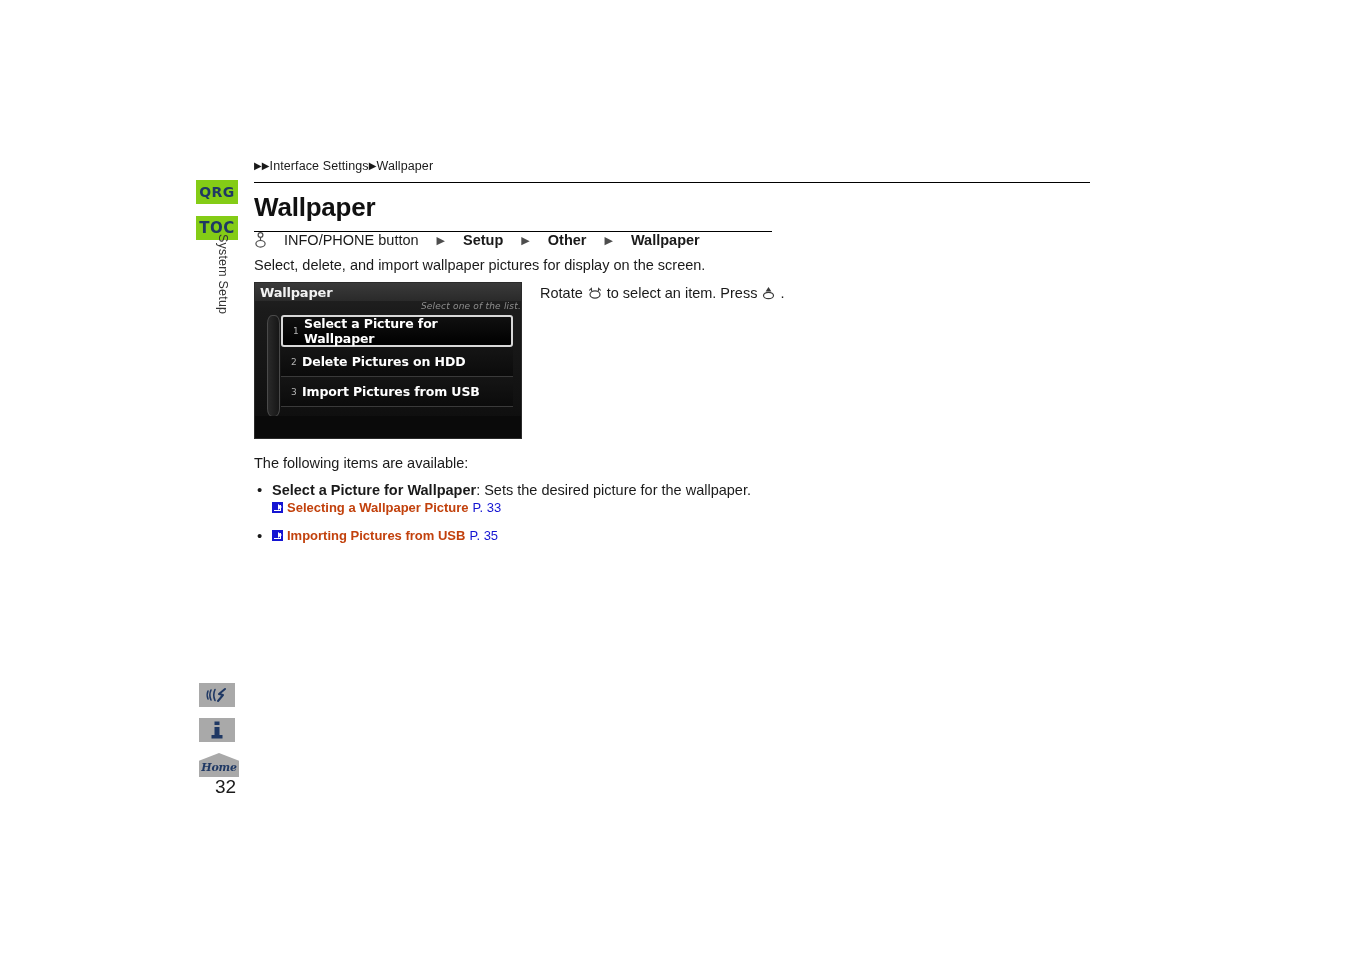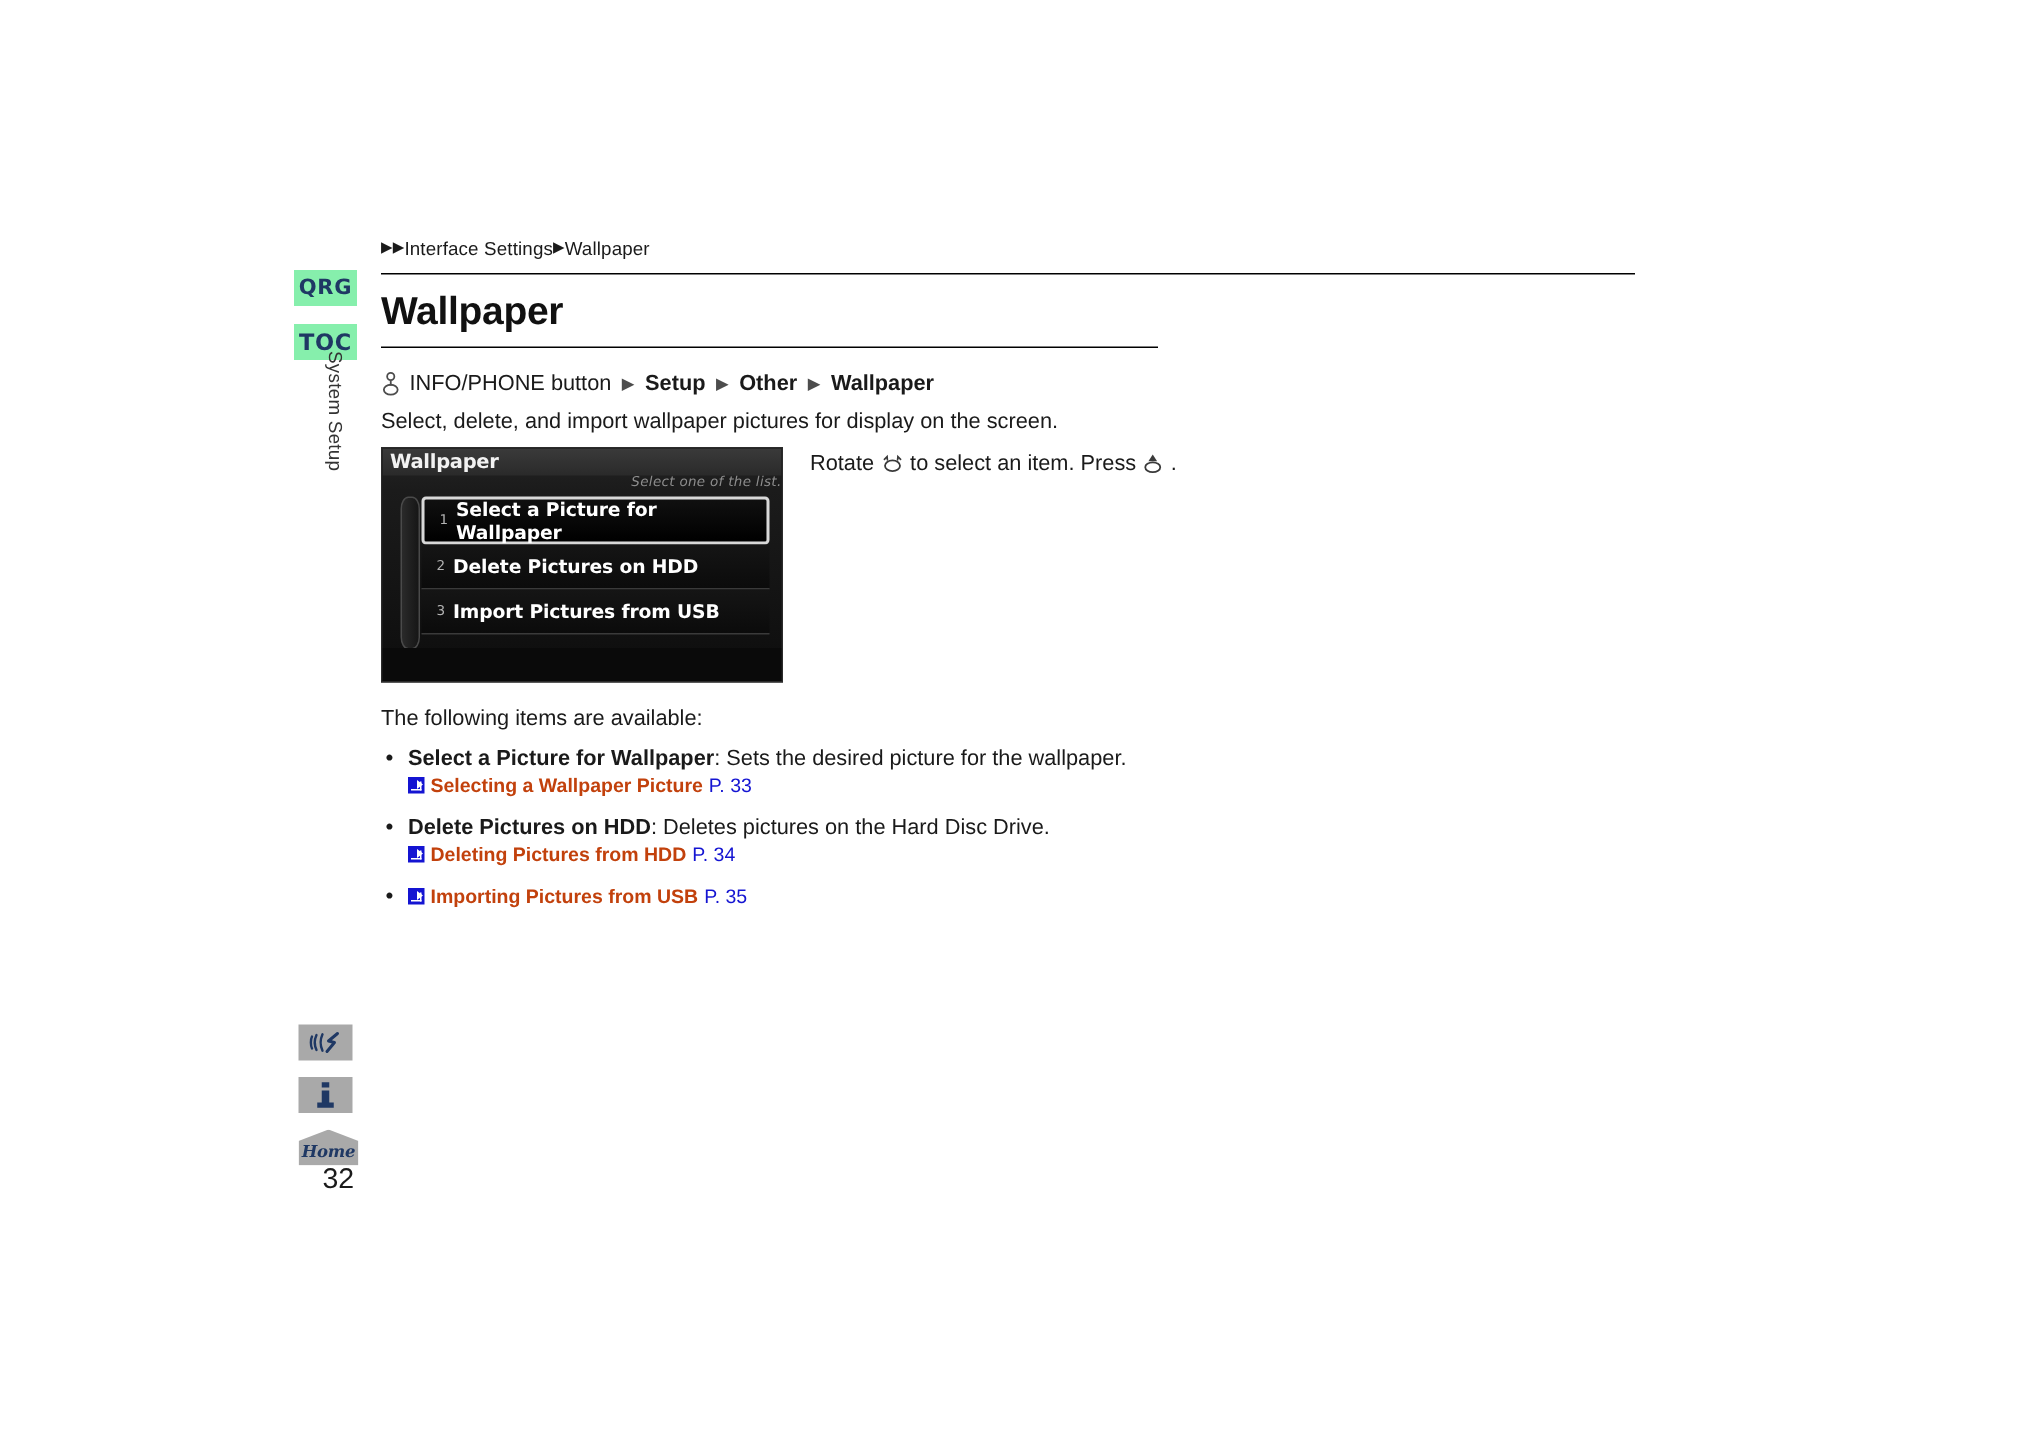--- a/index.html
+++ b/index.html
@@ -19,21 +19,21 @@
   
   .rail {
     position: absolute;
     left: 196px;
     top: 150px;
     width: 44px;
   }
   .tab-chip {
     width: 42px;
     height: 24px;
-    background: #86efac;
+    background: #84cc16;
     color: #1f3864;
     font-weight: bold;
     font-size: 14px;
     letter-spacing: 0.5px;
     display: flex;
     align-items: center;
     justify-content: center;
     font-family: "DejaVu Sans", sans-serif;
   }
   #tab-qrg { position: absolute; left: 0; top: 30px; }
@@ -152,26 +152,26 @@
   }
 
   .rule-title {
     width: 518px;
     height: 1.5px;
     background: #000;
     margin-top: 8px;
   }
 
   .path-line {
-    margin-top: 16px;
+    margin-top: 0;
     font-size: 14.5px;
     color: #1a1a1a;
     display: flex;
     align-items: center;
-    gap: 0px;
+    gap: 11px;
     white-space: nowrap;
   }
   .path-line .knob-icon { margin-right: 6px; display: inline-flex; }
   .path-line .sep {
     color: #4d4d4d;
     font-size: 11px;
     margin: 0 7px;
     line-height: 1;
   }
   .path-line .bold { font-weight: bold; }
@@ -478,30 +478,20 @@
       <div class="b-main">
         <span class="b-term">Select a Picture for Wallpaper</span><span>: Sets the desired picture for the wallpaper.</span>
       </div>
       <div class="b-ref">
         <span class="ref-badge"></span>
         <span class="ref-name">Selecting a Wallpaper Picture</span>
         <span class="ref-page">P. 33</span>
       </div>
     </li>
     <li>
-      <div class="b-main">
-        <span class="b-term">Delete Pictures on HDD</span><span>: Deletes pictures on the Hard Disc Drive.</span>
-      </div>
-      <div class="b-ref">
-        <span class="ref-badge"></span>
-        <span class="ref-name">Deleting Pictures from HDD</span>
-        <span class="ref-page">P. 34</span>
-      </div>
-    </li>
-    <li>
       <div class="b-ref">
         <span class="ref-badge"></span>
         <span class="ref-name">Importing Pictures from USB</span>
         <span class="ref-page">P. 35</span>
       </div>
     </li>
   </ul>
 
 </div>
 

